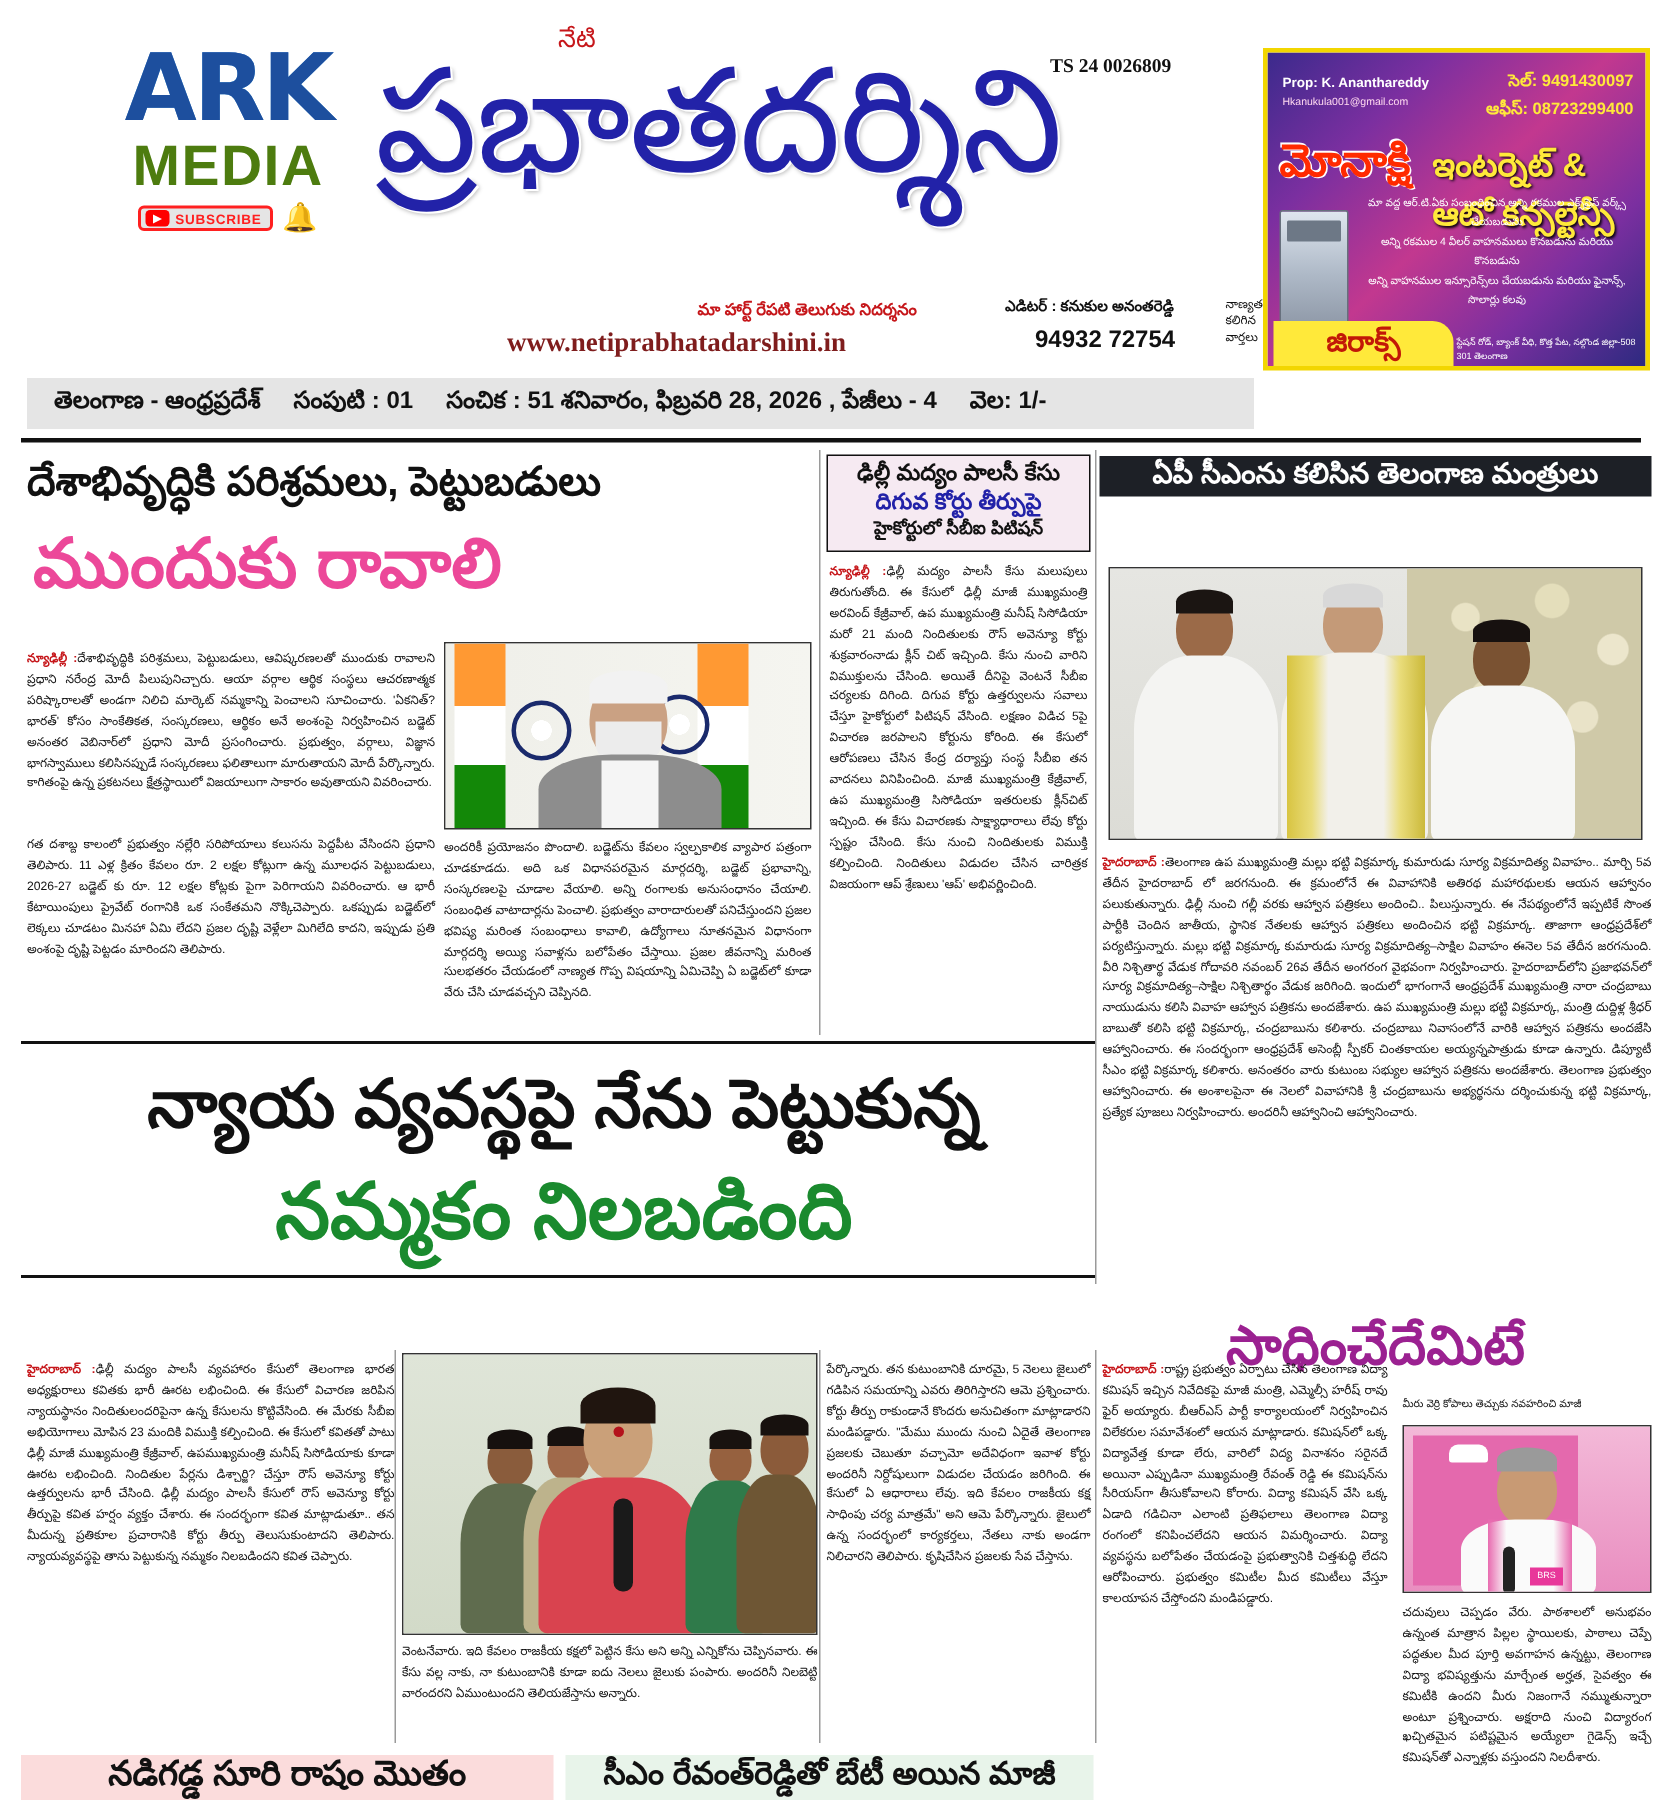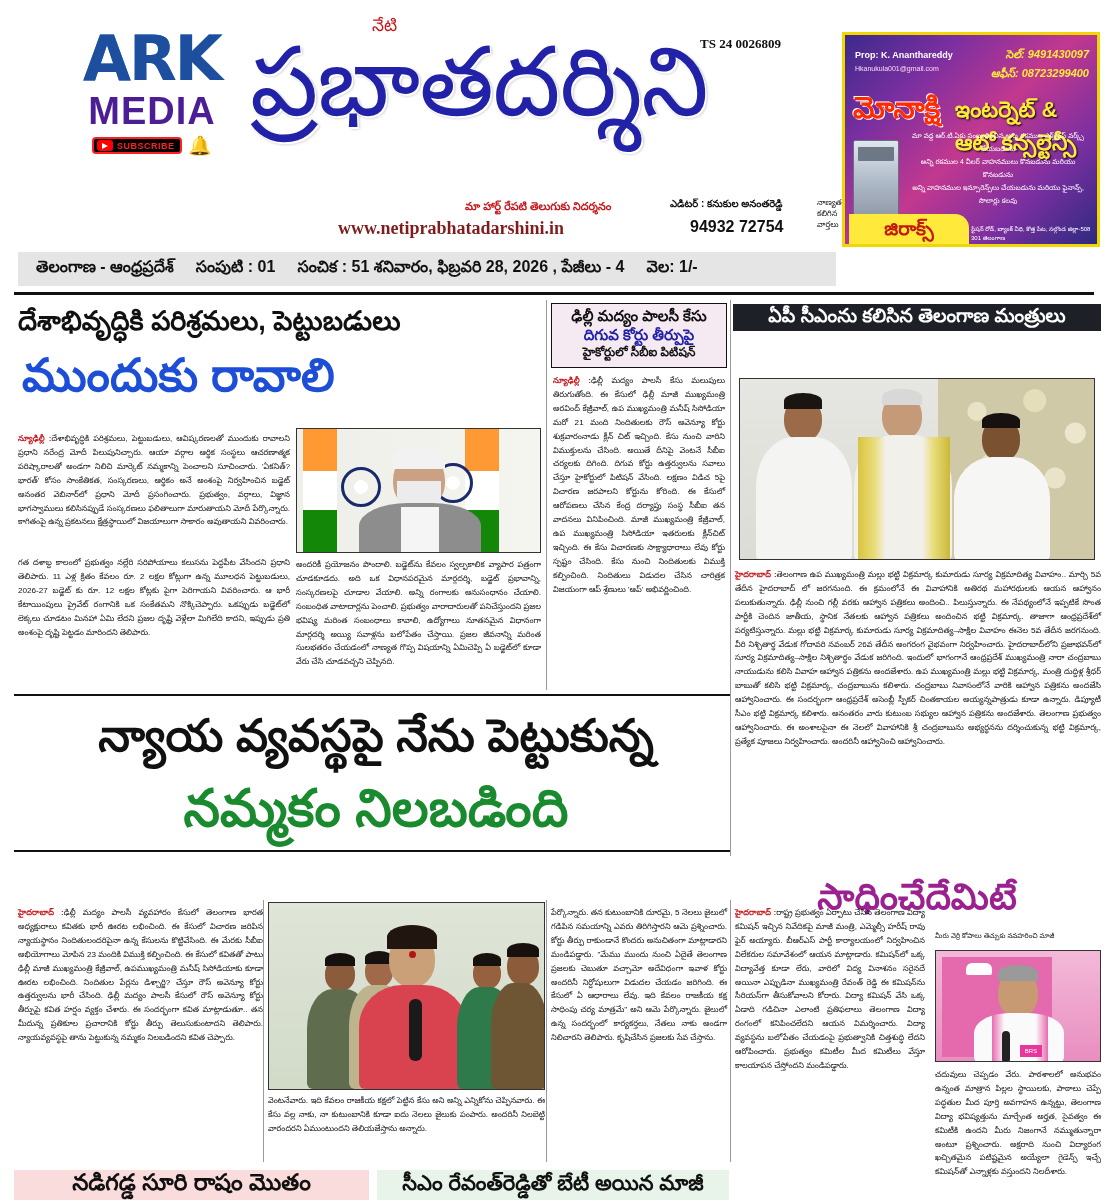--- a/index.html
+++ b/index.html
@@ -15,25 +15,25 @@
   .masthead { position: relative; height: 248px; width: 1107px; }
 
   .ark-logo { position: absolute; left: 62px; top: 28px; width: 180px; text-align: center; }
   .ark-mark {
     font-size: 62px; font-weight: bold; letter-spacing: -2px; line-height: 1;
     background: linear-gradient(180deg,#2f6fd0 0%,#3fa9e8 45%,#1d4f9e 100%);
     -webkit-background-clip: text; background-clip: text; color: transparent;
     font-family: "DejaVu Sans", sans-serif;
     text-shadow: 0 0 0 #1d4f9e;
   }
-  .ark-media { font-size: 38px; font-weight: bold; color:#4c1d95; letter-spacing: 1px; line-height: 1; margin-top: 2px;}
+  .ark-media { font-size: 38px; font-weight: bold; color:#4d7c0f; letter-spacing: 1px; line-height: 1; margin-top: 2px;}
   .sub-row { margin-top: 6px; display:flex; align-items:center; justify-content:center; gap:6px; }
   .subscribe-btn {
     display:inline-flex; align-items:center; gap:4px;
-    border:2px solid #ff2020; border-radius: 4px; background:#000000;
+    border:2px solid #ff2020; border-radius: 4px; background:#e5e5e5;
     padding: 1px 6px 1px 3px;
   }
   .yt-play { width:16px; height:11px; background:#ff0000; border-radius:3px; position:relative; }
   .yt-play:after { content:""; position:absolute; left:5px; top:2.5px; border-left:6px solid #fff; border-top:3px solid transparent; border-bottom:3px solid transparent; }
   .subscribe-txt { font-size:9px; font-weight:bold; color:#ff2020; letter-spacing:0.5px; }
   .bell { font-size: 19px; line-height:1; color:#111; }
 
   .title-block { position:absolute; left:250px; top:22px; width:600px; }
   .neti { position:absolute; left:122px; top:-6px; font-size:17px; color:#c6161a; font-weight:normal; }
   .main-title {
@@ -51,21 +51,21 @@
   .regno { position:absolute; left:700px; top:36px; font-size:13px; font-weight:bold; color:#111; font-family:"Liberation Serif", serif; }
 
   
   .top-ad {
     position:absolute; left:842px; top:32px; width:258px; height:215px;
     background: linear-gradient(135deg,#3b2a8c 0%, #7b2fa0 25%, #c2388f 50%, #7b2fa0 75%, #2d2a80 100%);
     border: 3px solid #f2d600; overflow:hidden;
   }
   .ad-prop { position:absolute; left:10px; top:14px; font-size:9px; color:#ffffff; font-weight:bold; line-height:1.5; }
   .ad-mail { position:absolute; left:10px; top:30px; font-size:7px; color:#ffd9f0; }
-  .ad-cell { position:absolute; right:8px; top:10px; text-align:right; font-size:11px; color:#ffe93a; font-weight:bold; line-height:1.7;font-style:italic; }
+  .ad-cell { position:absolute; right:8px; top:10px; text-align:right; font-size:11px; color:#ffe93a; font-weight:bold; line-height:1.7; }
   .ad-mon { position:absolute; left:8px; top:58px; font-size:30px; font-weight:bold; color:#ff2a00; line-height:1;
             text-shadow: 1px 1px 0 #fff, -1px -1px 0 #fff; }
   .ad-net { position:absolute; left:110px; top:58px; font-size:22px; font-weight:bold; color:#ffe93a; line-height:1.5;
             text-shadow: 1px 1px 2px #000; }
   .ad-machine { position:absolute; left:8px; bottom:26px; width:46px; height:78px;
             background: linear-gradient(180deg,#dfe6ef 0%, #aeb9c7 55%, #8f99a8 100%); border:1px solid #67707d; border-radius:2px; }
   .ad-machine:before { content:""; position:absolute; left:4px; top:6px; right:4px; height:14px; background:#6d7886; border-radius:1px;}
   .ad-body { position:absolute; left:60px; right:6px; bottom:36px; font-size:7px; color:#ffffff; line-height:1.85; text-align:center; }
   .ad-logo { position:absolute; left:4px; bottom:0px; width:120px; height:30px; background:#ffe93a; border-radius: 0 14px 0 0;
              color:#c21807; font-weight:bold; font-size:19px; text-align:center; line-height:30px; }
@@ -77,21 +77,21 @@
     background:#e5e5e5; display:flex; align-items:center; gap:22px; padding: 0 18px;
     font-size:16px; font-weight:bold; color:#111;
   }
   .rule { position:absolute; left:14px; top:292px; width:1080px; height:3px; background:#111; }
 
   
   .colsep { position:absolute; background:#9a9a9a; width:1px; }
 
   
   .lead-kicker { position:absolute; left:18px; top:306px; width:520px; font-size:27px; font-weight:bold; color:#111; white-space:nowrap; }
-  .lead-head { position:absolute; left:22px; top:348px; width:520px; font-size:46px; font-weight:bold; color:#1d4ed8; letter-spacing:0px; white-space:nowrap; }
+  .lead-head { position:absolute; left:22px; top:348px; width:520px; font-size:46px; font-weight:bold; color:#ec4899; letter-spacing:0px; white-space:nowrap; }
 
   .body-text { font-size:8.1px; line-height:1.72; color:#111; text-align:justify; }
   .dateline { color:#c6161a; font-weight:bold; }
 
   .lead-body { position:absolute; left:18px; top:432px; width:272px; height:248px; }
   .lead-photo {
     position:absolute; left:296px; top:428px; width:245px; height:125px;
     border:1px solid #333; overflow:hidden;
   }
   .lead-body2 { position:absolute; left:296px; top:558px; width:245px; height:122px; }

